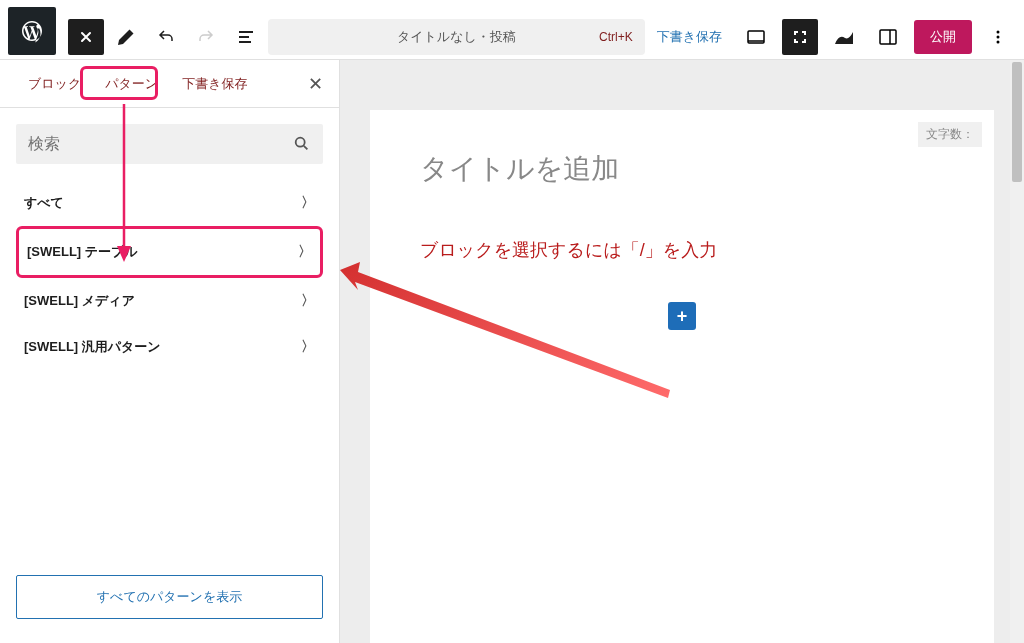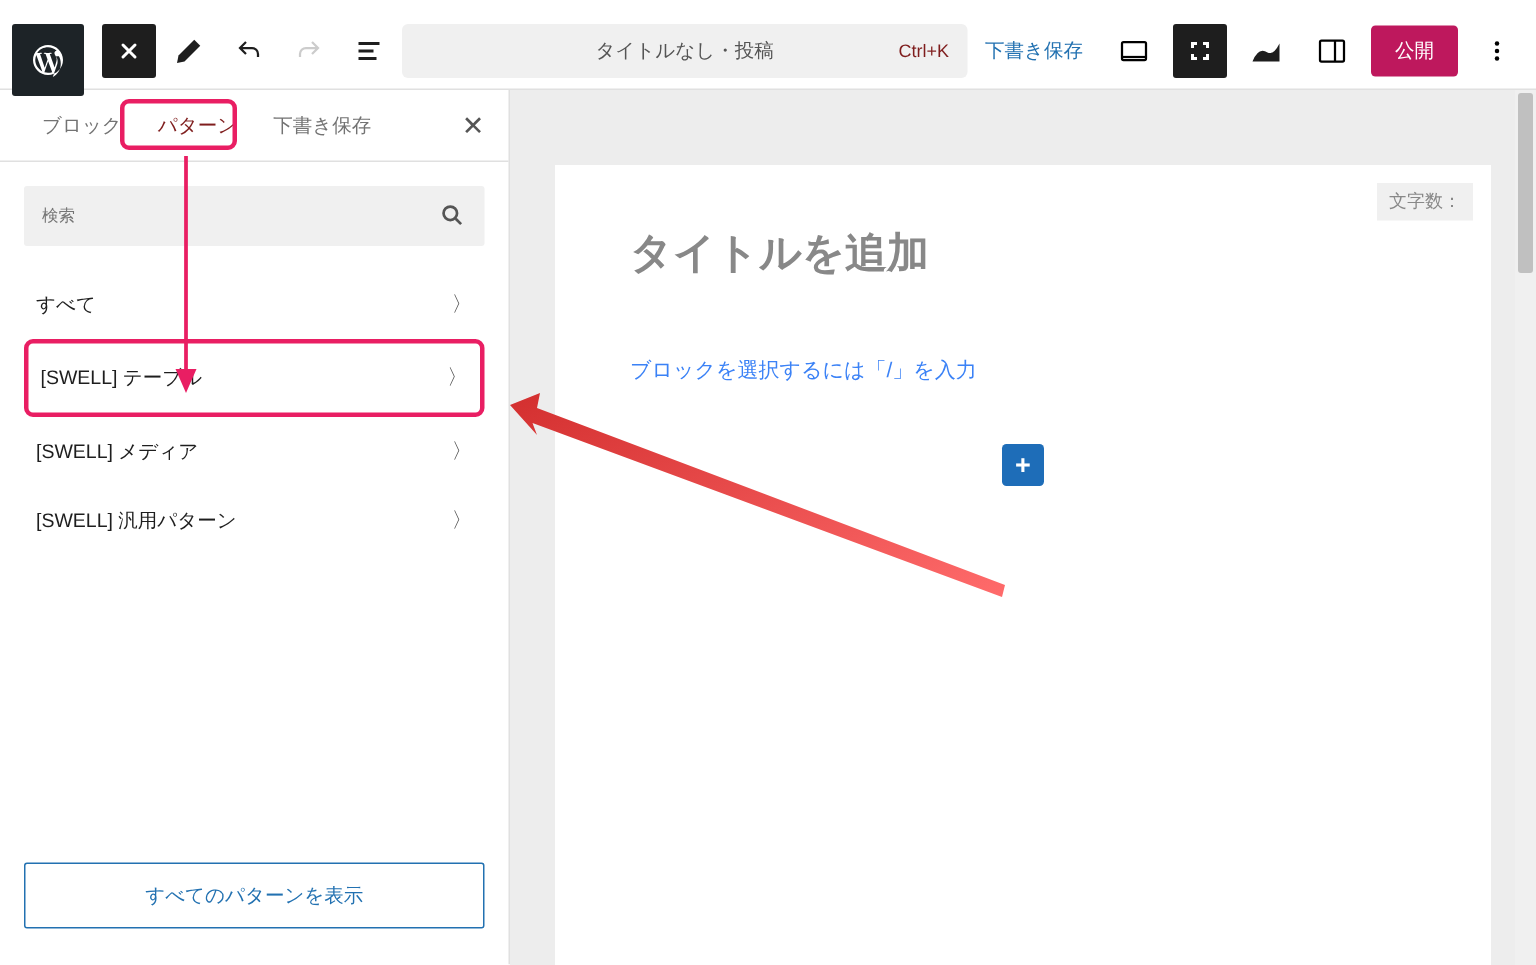--- a/index.html
+++ b/index.html
@@ -1,60 +1,60 @@
 <!DOCTYPE html>
 <html><head>
   <meta charset="utf-8">
   <style>
     * { margin: 0; padding: 0; box-sizing: border-box; font-family: -apple-system, BlinkMacSystemFont, "Segoe UI", sans-serif; }
     body { width: 1024px; height: 643px; background: #fff; overflow: hidden; position: relative; }
     
     
-    .top-bar { height: 60px; display: flex; align-items: flex-start; border-bottom: 1px solid #e0e0e0; padding: 16px 8px; gap: 4px; }
+    .top-bar { height: 60px; display: flex; align-items: flex-end; border-bottom: 1px solid #e0e0e0; padding: 4px 8px; gap: 4px; }
     .wp-logo { width: 48px; height: 48px; background: #1d2327; border-radius: 2px; display: flex; align-items: center; justify-content: center; color: #fff; }
     .close-btn { width: 36px; height: 36px; background: #1e1e1e; color: #fff; display: flex; align-items: center; justify-content: center; margin-left: 8px; border-radius: 2px; cursor: pointer; }
     .tool-btn { width: 36px; height: 36px; display: flex; align-items: center; justify-content: center; color: #1e1e1e; cursor: pointer; border-radius: 2px; }
     .tool-btn.disabled { color: #ccc; }
     .doc-title-bar { flex: 1; max-width: 380px; margin: 0 auto; background: #f0f0f0; height: 36px; border-radius: 4px; display: flex; align-items: center; justify-content: center; position: relative; padding: 0 12px; }
     .doc-title { color: #555; font-size: 13px; text-align: center; flex: 1; }
     .doc-shortcut { color: #7f1d1d; font-size: 12px; position: absolute; right: 12px; }
     .top-right { display: flex; align-items: center; gap: 8px; margin-left: auto; }
     .save-draft { color: #2271b1; font-size: 13px; cursor: pointer; padding: 0 8px; }
     .icon-btn { width: 36px; height: 36px; display: flex; align-items: center; justify-content: center; cursor: pointer; border-radius: 2px; }
     .icon-btn.dark { background: #1e1e1e; color: #fff; }
     .publish-btn { background: #be185d; color: #fff; padding: 8px 16px; border-radius: 3px; font-size: 13px; cursor: pointer; }
     .more-btn { width: 36px; height: 36px; display: flex; align-items: center; justify-content: center; cursor: pointer; }
     
     
     .main { display: flex; height: calc(100% - 60px); }
     
     
     .sidebar { width: 340px; border-right: 1px solid #e0e0e0; display: flex; flex-direction: column; position: relative; }
     .sidebar-tabs { display: flex; padding: 0 16px; height: 48px; align-items: center; border-bottom: 1px solid #e0e0e0; position: relative; }
-    .sidebar-tab { padding: 0 12px; font-size: 13px; color: #737373; cursor: pointer; height: 100%; display: flex; align-items: center; }
+    .sidebar-tab { padding: 0 12px; font-size: 13px; color: #7f1d1d; cursor: pointer; height: 100%; display: flex; align-items: center; }
     .sidebar-tab.active { color: #7f1d1d; }
     .close-panel { position: absolute; right: 16px; font-size: 18px; cursor: pointer; color: #555; }
     .search-box { margin: 16px; background: #f0f0f0; height: 40px; border-radius: 2px; display: flex; align-items: center; padding: 0 12px; }
-    .search-input { flex: 1; background: none; border: none; outline: none; font-size: 11px; color: #14532d; }
+    .search-input { flex: 1; background: none; border: none; outline: none; font-size: 16px; color: #14532d; }
     .search-icon { color: #555; }
     .pattern-list { padding: 0 16px; }
-    .pattern-item { display: flex; align-items: center; justify-content: space-between; padding: 14px 8px; font-size: 13px; color: #1e1e1e; cursor: pointer; border-radius: 4px; }
+    .pattern-item { display: flex; align-items: center; justify-content: space-between; padding: 14px 8px; font-size: 13px; color: #1e1e1e; cursor: pointer; border-radius: 4px; font-weight: bold; }
     .pattern-item.highlighted { border: 3px solid #e91e63; border-radius: 6px; }
     .chevron { color: #555; font-size: 14px; }
     .show-all-btn { margin: 16px; border: 1px solid #2271b1; color: #2271b1; text-align: center; padding: 12px; font-size: 13px; cursor: pointer; border-radius: 2px; position: absolute; bottom: 8px; left: 0; right: 0; }
     
     
     .tab-highlight { position: absolute; border: 3px solid #e91e63; border-radius: 6px; pointer-events: none; }
     
     
     .canvas-wrapper { flex: 1; background: #ededed; overflow: auto; position: relative; }
     .canvas { background: #fff; margin: 50px 30px 30px 30px; min-height: 540px; padding: 40px 50px; position: relative; }
-    .post-title { font-size: 28px; color: #888; font-weight: 700; }
+    .post-title { font-size: 28px; color: #888; font-weight: 400; }
     .word-count { position: absolute; top: 12px; right: 12px; background: #f0f0f0; padding: 4px 8px; font-size: 12px; color: #888; }
-    .placeholder-text { color: #3b82f6; font-size: 14px; margin-top: 50px; }
+    .placeholder-text { color: #b91c1c; font-size: 18px; margin-top: 50px; }
     .add-block-btn { width: 28px; height: 28px; background: #1e6db8; color: #fff; display: flex; align-items: center; justify-content: center; border-radius: 3px; cursor: pointer; margin: 40px auto 0; font-size: 18px; font-weight: bold; }
     
     
     .arrow-down { position: absolute; pointer-events: none; }
     .arrow-diag { position: absolute; pointer-events: none; }
     
     
     .scrollbar { position: absolute; right: 0; top: 60px; bottom: 0; width: 14px; background: #f0f0f0; }
     .scrollbar-thumb { background: #c0c0c0; width: 10px; margin: 2px; height: 120px; border-radius: 2px; }
     

